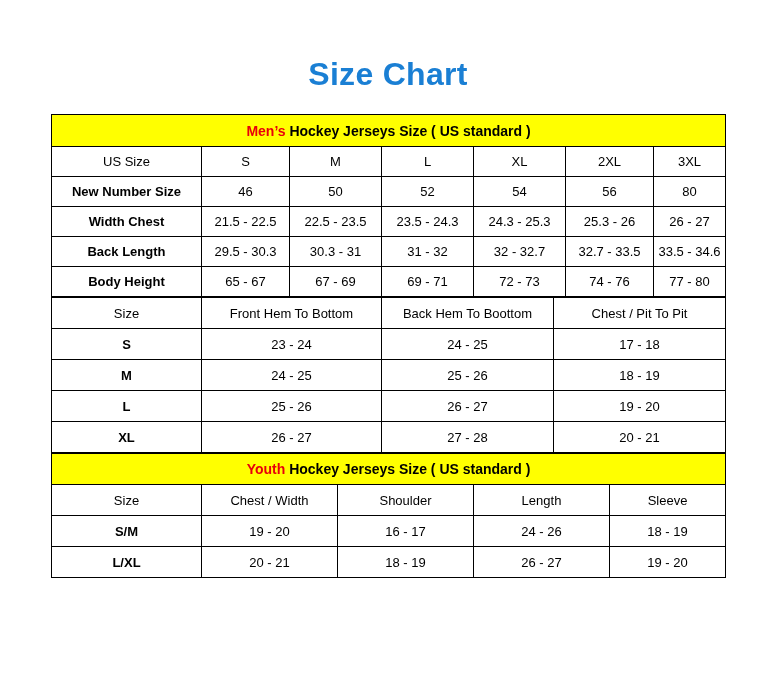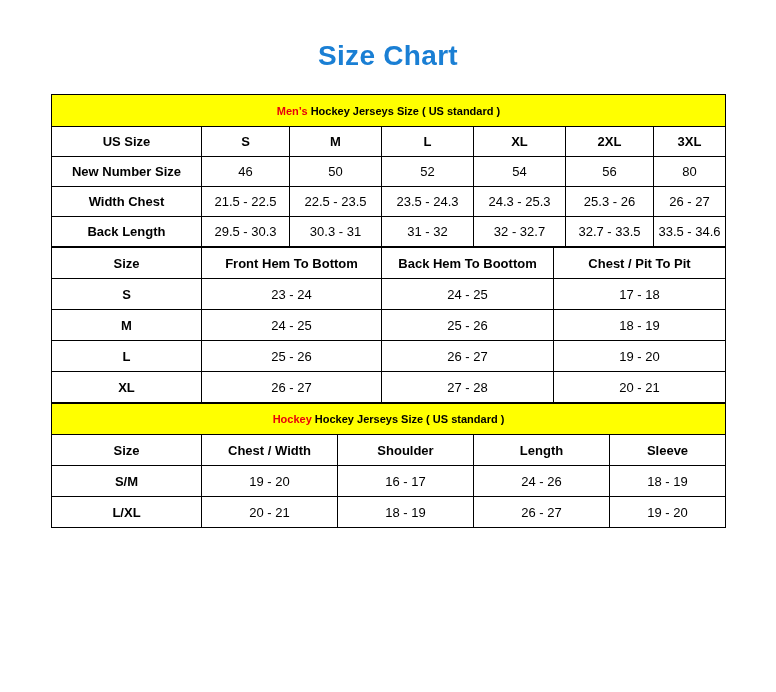--- a/index.html
+++ b/index.html
@@ -16,23 +16,23 @@
   }
   .page {
     width: 776px;
     height: 692px;
     position: relative;
     box-sizing: border-box;
   }
   .title {
     text-align: center;
     color: #1a7fd4;
-    font-size: 28px;
-    font-weight: bold;
-    padding-top: 42px;
+    font-size: 32px;
+    font-weight: bold;
+    padding-top: 58px;
     line-height: 1;
     letter-spacing: 0.3px;
   }
   .tables-wrap {
     margin: 24px auto 0 auto;
     width: 674px;
   }
   table {
     border-collapse: collapse;
     width: 100%;
@@ -43,28 +43,28 @@
     font-size: 13px;
     text-align: center;
     padding: 0;
     height: 29px;
     vertical-align: middle;
     font-weight: normal;
   }
   .section-head td {
     background: #ffff00;
     font-weight: bold;
-    font-size: 11px;
+    font-size: 14px;
     height: 31px;
   }
   .section-head .accent {
     color: #e8000b;
   }
   .colhead td {
-    font-weight: bold;
+    font-weight: normal;
   }
   .rowlabel {
     font-weight: bold;
   }
   .bold-cell {
     font-weight: bold;
   }
   .tbl-women td, .tbl-youth td {
     height: 30px;
   }
@@ -121,20 +121,29 @@
         </tr>
         <tr>
           <td class="rowlabel">Back Length</td>
           <td>29.5 - 30.3</td>
           <td>30.3 - 31</td>
           <td>31 - 32</td>
           <td>32 - 32.7</td>
           <td>32.7 - 33.5</td>
           <td>33.5 - 34.6</td>
         </tr>
+        <tr>
+          <td class="rowlabel">Body Height</td>
+          <td>65 - 67</td>
+          <td>67 - 69</td>
+          <td>69 - 71</td>
+          <td>72 - 73</td>
+          <td>74 - 76</td>
+          <td>77 - 80</td>
+        </tr>
       </tbody>
     </table>
 
     <table class="tbl-women">
       <colgroup>
         <col style="width:150px">
         <col style="width:180px">
         <col style="width:172px">
         <col style="width:172px">
       </colgroup>
@@ -175,21 +184,21 @@
     <table class="tbl-youth">
       <colgroup>
         <col style="width:150px">
         <col style="width:136px">
         <col style="width:136px">
         <col style="width:136px">
         <col style="width:116px">
       </colgroup>
       <tbody>
         <tr class="section-head">
-          <td colspan="5"><span class="accent">Hockey</span><span> Hockey Jerseys Size ( US standard )</span></td>
+          <td colspan="5"><span class="accent">Youth</span><span> Hockey Jerseys Size ( US standard )</span></td>
         </tr>
         <tr class="colhead">
           <td>Size</td>
           <td>Chest / Width</td>
           <td>Shoulder</td>
           <td>Length</td>
           <td>Sleeve</td>
         </tr>
         <tr>
           <td class="bold-cell">S/M</td>

